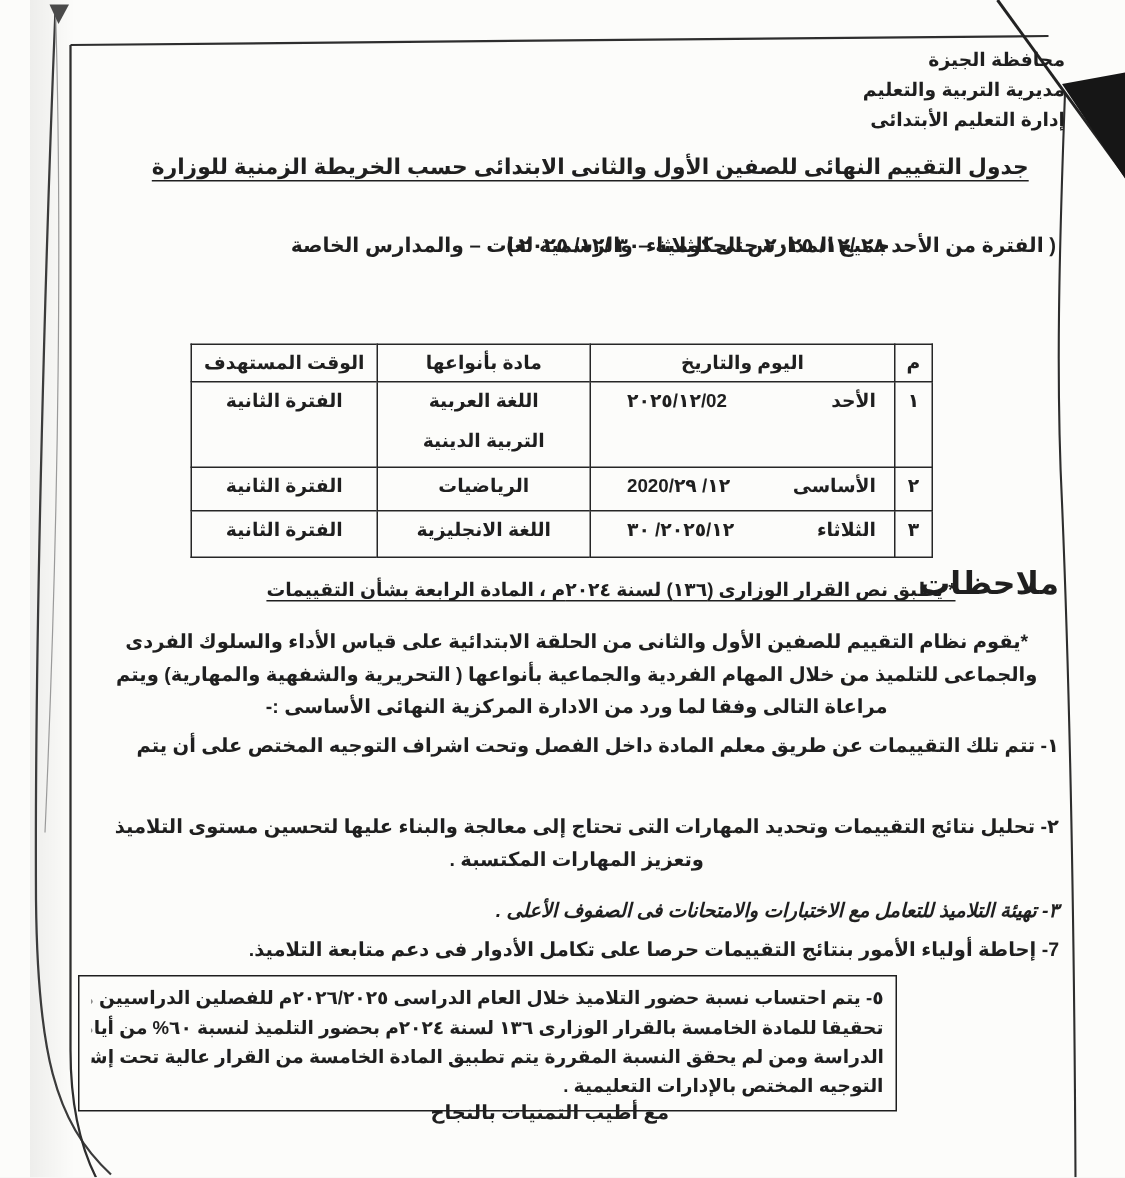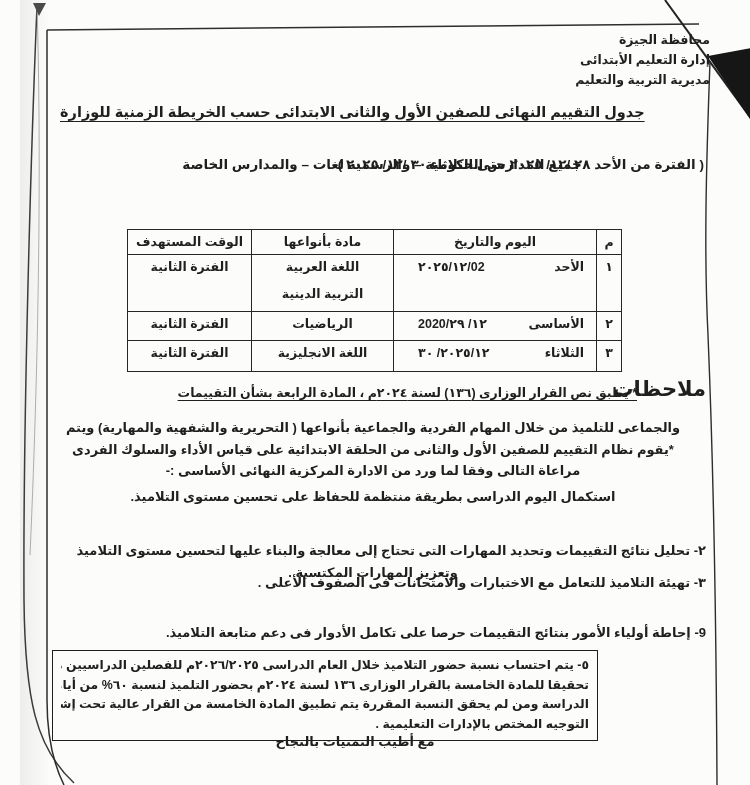--- a/index.html
+++ b/index.html
@@ -10,25 +10,25 @@
   body{font-family:"Liberation Sans","DejaVu Sans",sans-serif;color:var(--ink);}
   .page{
     position:relative;width:750px;height:785px;background:var(--paper);
     overflow:hidden;margin:0 auto;
   }
   .artifacts{position:absolute;inset:0;z-index:1;pointer-events:none;}
   .edge-shade{
     position:absolute;left:20px;top:0;width:30px;height:100%;z-index:0;
     background:linear-gradient(90deg,rgba(0,0,0,.06),rgba(0,0,0,0));
   }
-  .layer{position:absolute;inset:0;z-index:2;direction:rtl;}
+  .layer{position:absolute;inset:0;z-index:2;direction:rtl;margin-left:23px;}
 
   .letterhead{position:absolute;top:30px;right:40px;text-align:right;
     font-size:12.5px;font-weight:700;line-height:20px;}
-  .title-main{position:absolute;top:104px;left:60px;right:46px;text-align:left;
+  .title-main{position:absolute;top:104px;left:60px;right:46px;text-align:center;
     font-size:14.5px;font-weight:700;text-decoration:underline;text-underline-offset:4px;}
   .title-period{position:absolute;top:156px;left:60px;right:46px;text-align:right;
     font-size:13.5px;font-weight:700;}
   .title-scope{position:absolute;top:156px;left:60px;right:46px;text-align:center;
     font-size:13.5px;font-weight:700;}
 
   table.sched{position:absolute;top:229px;right:128px;width:494px;direction:rtl;
     border-collapse:collapse;font-size:12.5px;font-weight:700;table-layout:fixed;}
   table.sched th,table.sched td{border:1.5px solid #262626;vertical-align:top;
     text-align:center;padding:4px 2px;}
@@ -44,21 +44,21 @@
     text-decoration:underline;text-underline-offset:3px;white-space:nowrap;}
 
   .intro{position:absolute;top:417px;left:40px;right:44px;font-size:13px;font-weight:700;
     line-height:21.5px;text-align:center;}
   .intro div{white-space:nowrap;}
 
   .note-item{position:absolute;left:40px;right:44px;font-size:13px;font-weight:700;
     line-height:22px;}
   .note-item .l1{text-align:right;white-space:nowrap;}
   .note-item .l2{text-align:center;white-space:nowrap;}
-  .item-1{top:486px;} .item-2{top:540px;} .item-3{top:572px;} .item-4{top:622px;}
+  .item-1{top:486px;} .item-2{top:540px;} .item-3{top:596px;font-style:italic;} .item-4{top:622px;}
 
   .boxed-item{position:absolute;top:650px;right:152px;width:546px;
     border:1.6px solid #1e1e1e;padding:5px 8px 6px;font-size:12.4px;font-weight:700;
     line-height:19.5px;text-align:right;}
   .boxed-item div{white-space:nowrap;overflow:hidden;}
 
   .closing{position:absolute;top:734px;left:0;right:0;padding-right:40px;
     text-align:center;font-size:13px;font-weight:700;}
 </style>
 </head>
@@ -79,22 +79,22 @@
     <path d="M710,62 C706,170 704,255 708,335 C713,455 716,580 717,785" fill="none" stroke="var(--frame-line)" stroke-width="1.4"></path>
 
     <path d="M665,0 L758,128" fill="none" stroke="#222222" stroke-width="2"></path>
     <path d="M752,48 L752,122 L708,56 Z" fill="#161616"></path>
   </svg>
 
   <div class="layer">
 
     <div class="letterhead">
       <div>محافظة الجيزة</div>
+      <div>مديرية التربية والتعليم</div>
       <div>إدارة التعليم الأبتدائى</div>
-      <div>مديرية التربية والتعليم</div>
     </div>
 
     <div class="title-main">جدول التقييم النهائى للصفين الأول والثانى الابتدائى حسب الخريطة الزمنية للوزارة</div>
     <div class="title-period">( الفترة من الأحد ٢٨ /١٢/ ٢٠٢٥ حتى الثلاثاء ٣٠ /١٢/ ٢٠٢٥ )</div>
     <div class="title-scope">جميع المدارس الحكومية – والرسمية لغات – والمدارس الخاصة</div>
 
     <table class="sched">
       <colgroup>
         <col class="col-num">
           <col class="col-day">
@@ -146,37 +146,37 @@
           <td>اللغة الانجليزية</td>
           <td>الفترة الثانية</td>
         </tr>
       </tbody>
     </table>
 
     <div class="notes-heading">ملاحظات</div>
     <div class="notes-decree">* يطبق نص القرار الوزارى (١٣٦) لسنة ٢٠٢٤م ، المادة الرابعة بشأن التقييمات</div>
 
     <div class="intro">
+      <div>*يقوم نظام التقييم للصفين الأول والثانى من الحلقة الابتدائية على قياس الأداء والسلوك الفردى</div>
       <div>والجماعى للتلميذ من خلال المهام الفردية والجماعية بأنواعها ( التحريرية والشفهية والمهارية) ويتم</div>
-      <div>*يقوم نظام التقييم للصفين الأول والثانى من الحلقة الابتدائية على قياس الأداء والسلوك الفردى</div>
       <div>مراعاة التالى وفقا لما ورد من الادارة المركزية النهائى الأساسى :-</div>
     </div>
 
     <div class="note-item item-1">
-      <div class="l2">استكمال اليوم الدراسى بطريقة منتظمة للحفاظ على تحسين مستوى التلاميذ.</div>
+      <div class="l1">١- تتم تلك التقييمات عن طريق معلم المادة داخل الفصل وتحت اشراف التوجيه المختص على أن يتم</div>
     </div>
     <div class="note-item item-2">
       <div class="l1">٢- تحليل نتائج التقييمات وتحديد المهارات التى تحتاج إلى معالجة والبناء عليها لتحسين مستوى التلاميذ</div>
       <div class="l2">وتعزيز المهارات المكتسبة .</div>
     </div>
     <div class="note-item item-3">
       <div class="l1">٣- تهيئة التلاميذ للتعامل مع الاختبارات والامتحانات فى الصفوف الأعلى .</div>
     </div>
     <div class="note-item item-4">
-      <div class="l1">9- إحاطة أولياء الأمور بنتائج التقييمات حرصا على تكامل الأدوار فى دعم متابعة التلاميذ.</div>
+      <div class="l1">7- إحاطة أولياء الأمور بنتائج التقييمات حرصا على تكامل الأدوار فى دعم متابعة التلاميذ.</div>
     </div>
 
     <div class="boxed-item">
       <div>٥- يتم احتساب نسبة حضور التلاميذ خلال العام الدراسى ٢٠٢٦/٢٠٢٥م للفصلين الدراسيين معا</div>
       <div>تحقيقا للمادة الخامسة بالقرار الوزارى ١٣٦ لسنة ٢٠٢٤م بحضور التلميذ لنسبة ٦٠% من أيام</div>
       <div>الدراسة ومن لم يحقق النسبة المقررة يتم تطبيق المادة الخامسة من القرار عالية تحت إشراف</div>
       <div>التوجيه المختص بالإدارات التعليمية .</div>
     </div>
 
     <div class="closing">مع أطيب التمنيات بالنجاح</div>

